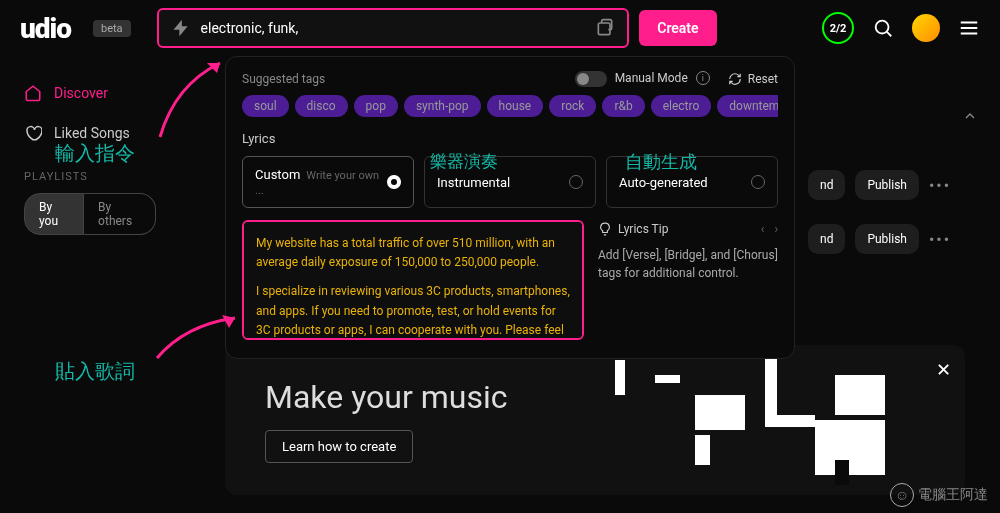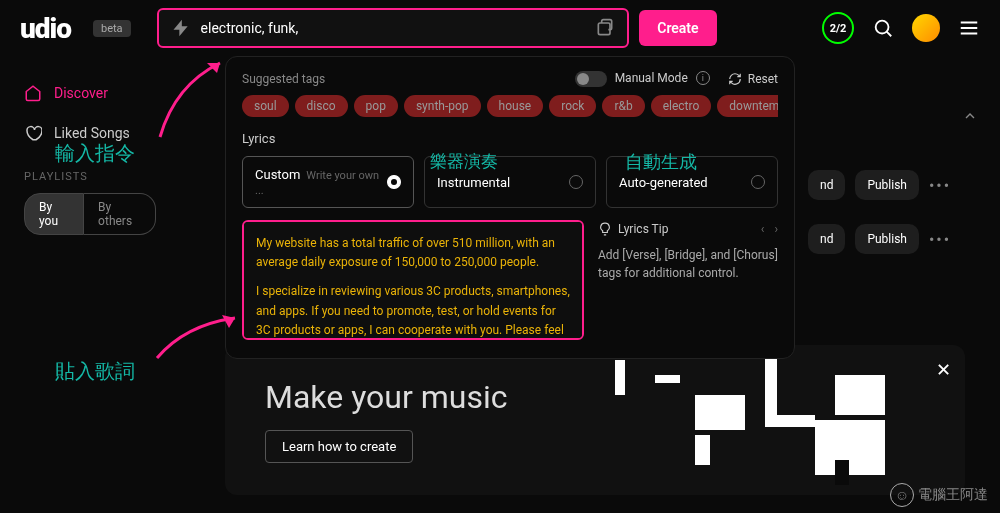--- a/index.html
+++ b/index.html
@@ -27,21 +27,21 @@
 .pill:not(.active){color:#888;border-radius:0 16px 16px 0;border-left:none}
 .panel{position:absolute;left:225px;top:56px;width:570px;background:#0a0a0a;border:1px solid #222;border-radius:12px;padding:14px 16px 18px;z-index:5}
 .panel-top{display:flex;align-items:center;justify-content:space-between;margin-bottom:8px}
 .sug-label{color:#888;font-size:12px}
 .manual{display:flex;align-items:flex-start;gap:8px;color:#ccc;font-size:12px}
 .toggle{width:32px;height:16px;background:#333;border-radius:10px;position:relative}
 .toggle::after{content:'';position:absolute;left:2px;top:2px;width:12px;height:12px;background:#888;border-radius:50%}
 .info-icon{width:14px;height:14px;border:1px solid #888;border-radius:50%;display:inline-flex;align-items:center;justify-content:center;font-size:9px;color:#888}
 .reset{display:flex;align-items:center;gap:6px;color:#ccc;font-size:12px;cursor:pointer}
 .tags{display:flex;gap:6px;align-items:center;overflow:hidden}
-.tag{background:#7f1d1d;color:#999;font-size:12px;padding:4px 12px;border-radius:14px;white-space:nowrap;cursor:pointer}
+.tag{background:#4c1d95;color:#999;font-size:12px;padding:4px 12px;border-radius:14px;white-space:nowrap;cursor:pointer}
 .lyrics-label{color:#ccc;font-size:13px;margin:14px 0 10px}
 .lyric-modes{display:flex;gap:10px}
 .mode{flex:1;border:1px solid #333;border-radius:6px;padding:10px 12px;display:flex;align-items:center;justify-content:space-between;cursor:pointer;font-size:13px}
 .mode.selected{border-color:#555}
 .mode-txt{color:#fff}
 .hint{color:#666;font-size:11px;margin-left:6px}
 .radio{width:14px;height:14px;border:1.5px solid #666;border-radius:50%;display:inline-block}
 .radio.on{background:#fff;border-color:#fff;position:relative}
 .radio.on::after{content:'';position:absolute;inset:3px;background:#0a0a0a;border-radius:50%}
 .lyric-area-wrap{display:flex;gap:14px;margin-top:12px}

